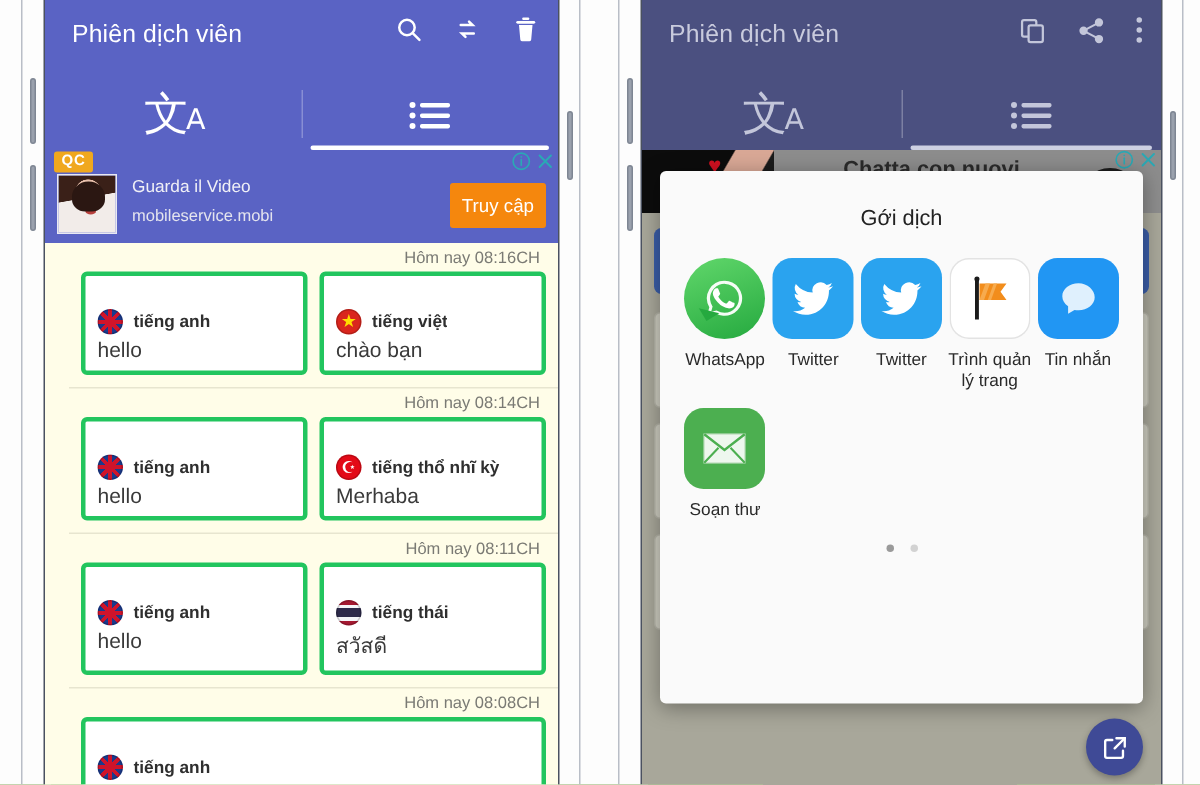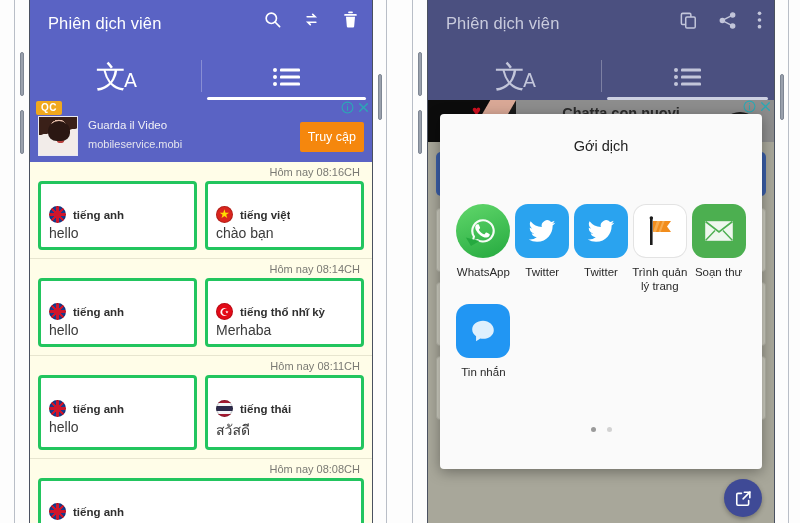--- a/index.html
+++ b/index.html
@@ -116,21 +116,21 @@
   }
   .ad-cta {
     position: absolute; right: 8px; top: 22px;
     background: #f5870d; color: #ffffff;
     font-size: 12.5px; padding: 8px 8px; border-radius: 2px;
     border: none; cursor: pointer; font-family: inherit;
   }
 
   
   .history { background: #fffde8; padding-bottom: 4px; }
-  .hist-group { border-bottom: 1px solid #e7e5cf; padding: 0 8px 8px; }
+  .hist-group { border-bottom: 1px solid #e7e5cf; padding: 0 8px 8px; margin-left: 16px; }
   .hist-time {
     text-align: right; font-size: 11px; color: #7a7a74;
     padding: 4px 4px 3px 0;
   }
   .hist-row { display: flex; gap: 8px; }
   .card {
     flex: 1 1 50%; background: #ffffff; border: 3px solid #22c55e;
     border-radius: 4px; padding: 22px 8px 6px; min-width: 0;
   }
   .card-head { display: flex; align-items: center; gap: 7px; margin-bottom: 2px; }
@@ -214,21 +214,21 @@
   }
   .bg-dot-circle {
     position: absolute; width: 36px; height: 36px; border-radius: 50%;
     background: #3f4a96;
   }
 
   
   .dialog {
     position: absolute; border-radius: 4px;
     background: #fafafa; box-shadow: 0 3px 14px rgba(0,0,0,.35);
-    display: flex; flex-direction: column; gap: 32px;
+    display: flex; flex-direction: column;
   }
   .dialog-title {
     text-align: center; font-size: 14.5px; color: #222;
     padding: 24px 0 18px;
   }
   .app-grid {
     display: grid; grid-template-columns: repeat(5, 1fr);
     row-gap: 10px; padding: 0 14px;
   }
   .app-item {
@@ -582,37 +582,37 @@
                 <circle cx="8.3" cy="4" r="1.7" fill="#1b1b1b"></circle>
                 <path d="M10 7h18l-4 5.5 4 5.5H10z" fill="#f28d1c"></path>
                 <path d="M14 7h3l-4 11h-3z" fill="#f7ab4e"></path>
                 <path d="M19.5 7h2.2l-4 11h-2.2z" fill="#f7ab4e"></path>
               </svg>
             </span>
             <span class="app-label">Trình quản lý trang</span>
           </div>
 
           <div class="app-item">
+            <span class="app-icon ic-msg">
+              <svg width="32" height="32" viewBox="0 0 24 24" fill="#dff0fd">
+                <path d="M12 4.4c-4.5 0-8.1 2.9-8.1 6.5 0 2 1.1 3.8 2.9 5v3.7l3.2-1.9c.65.13 1.32.2 2 .2 4.5 0 8.1-2.9 8.1-6.5S16.5 4.4 12 4.4z"></path>
+              </svg>
+            </span>
+            <span class="app-label">Tin nhắn</span>
+          </div>
+
+          <div class="app-item">
             <span class="app-icon ic-mail">
               <svg width="32" height="26" viewBox="0 0 32 26">
                 <rect x="2.5" y="3.5" width="27" height="19" fill="#eef7ee" stroke="#cfe6cf"></rect>
                 <path d="M2.5 3.5 16 14 29.5 3.5" fill="none" stroke="#4caf50" stroke-width="1.6"></path>
                 <path d="M2.5 22.5 12 12.5M29.5 22.5 20 12.5" fill="none" stroke="#4caf50" stroke-width="1.4"></path>
               </svg>
             </span>
             <span class="app-label">Soạn thư</span>
-          </div>
-
-          <div class="app-item">
-            <span class="app-icon ic-msg">
-              <svg width="32" height="32" viewBox="0 0 24 24" fill="#dff0fd">
-                <path d="M12 4.4c-4.5 0-8.1 2.9-8.1 6.5 0 2 1.1 3.8 2.9 5v3.7l3.2-1.9c.65.13 1.32.2 2 .2 4.5 0 8.1-2.9 8.1-6.5S16.5 4.4 12 4.4z"></path>
-              </svg>
-            </span>
-            <span class="app-label">Tin nhắn</span>
           </div>
         </div>
 
         <div class="pager">
           <i></i>
           <i class="off"></i>
         </div>
 
       </div>
 

